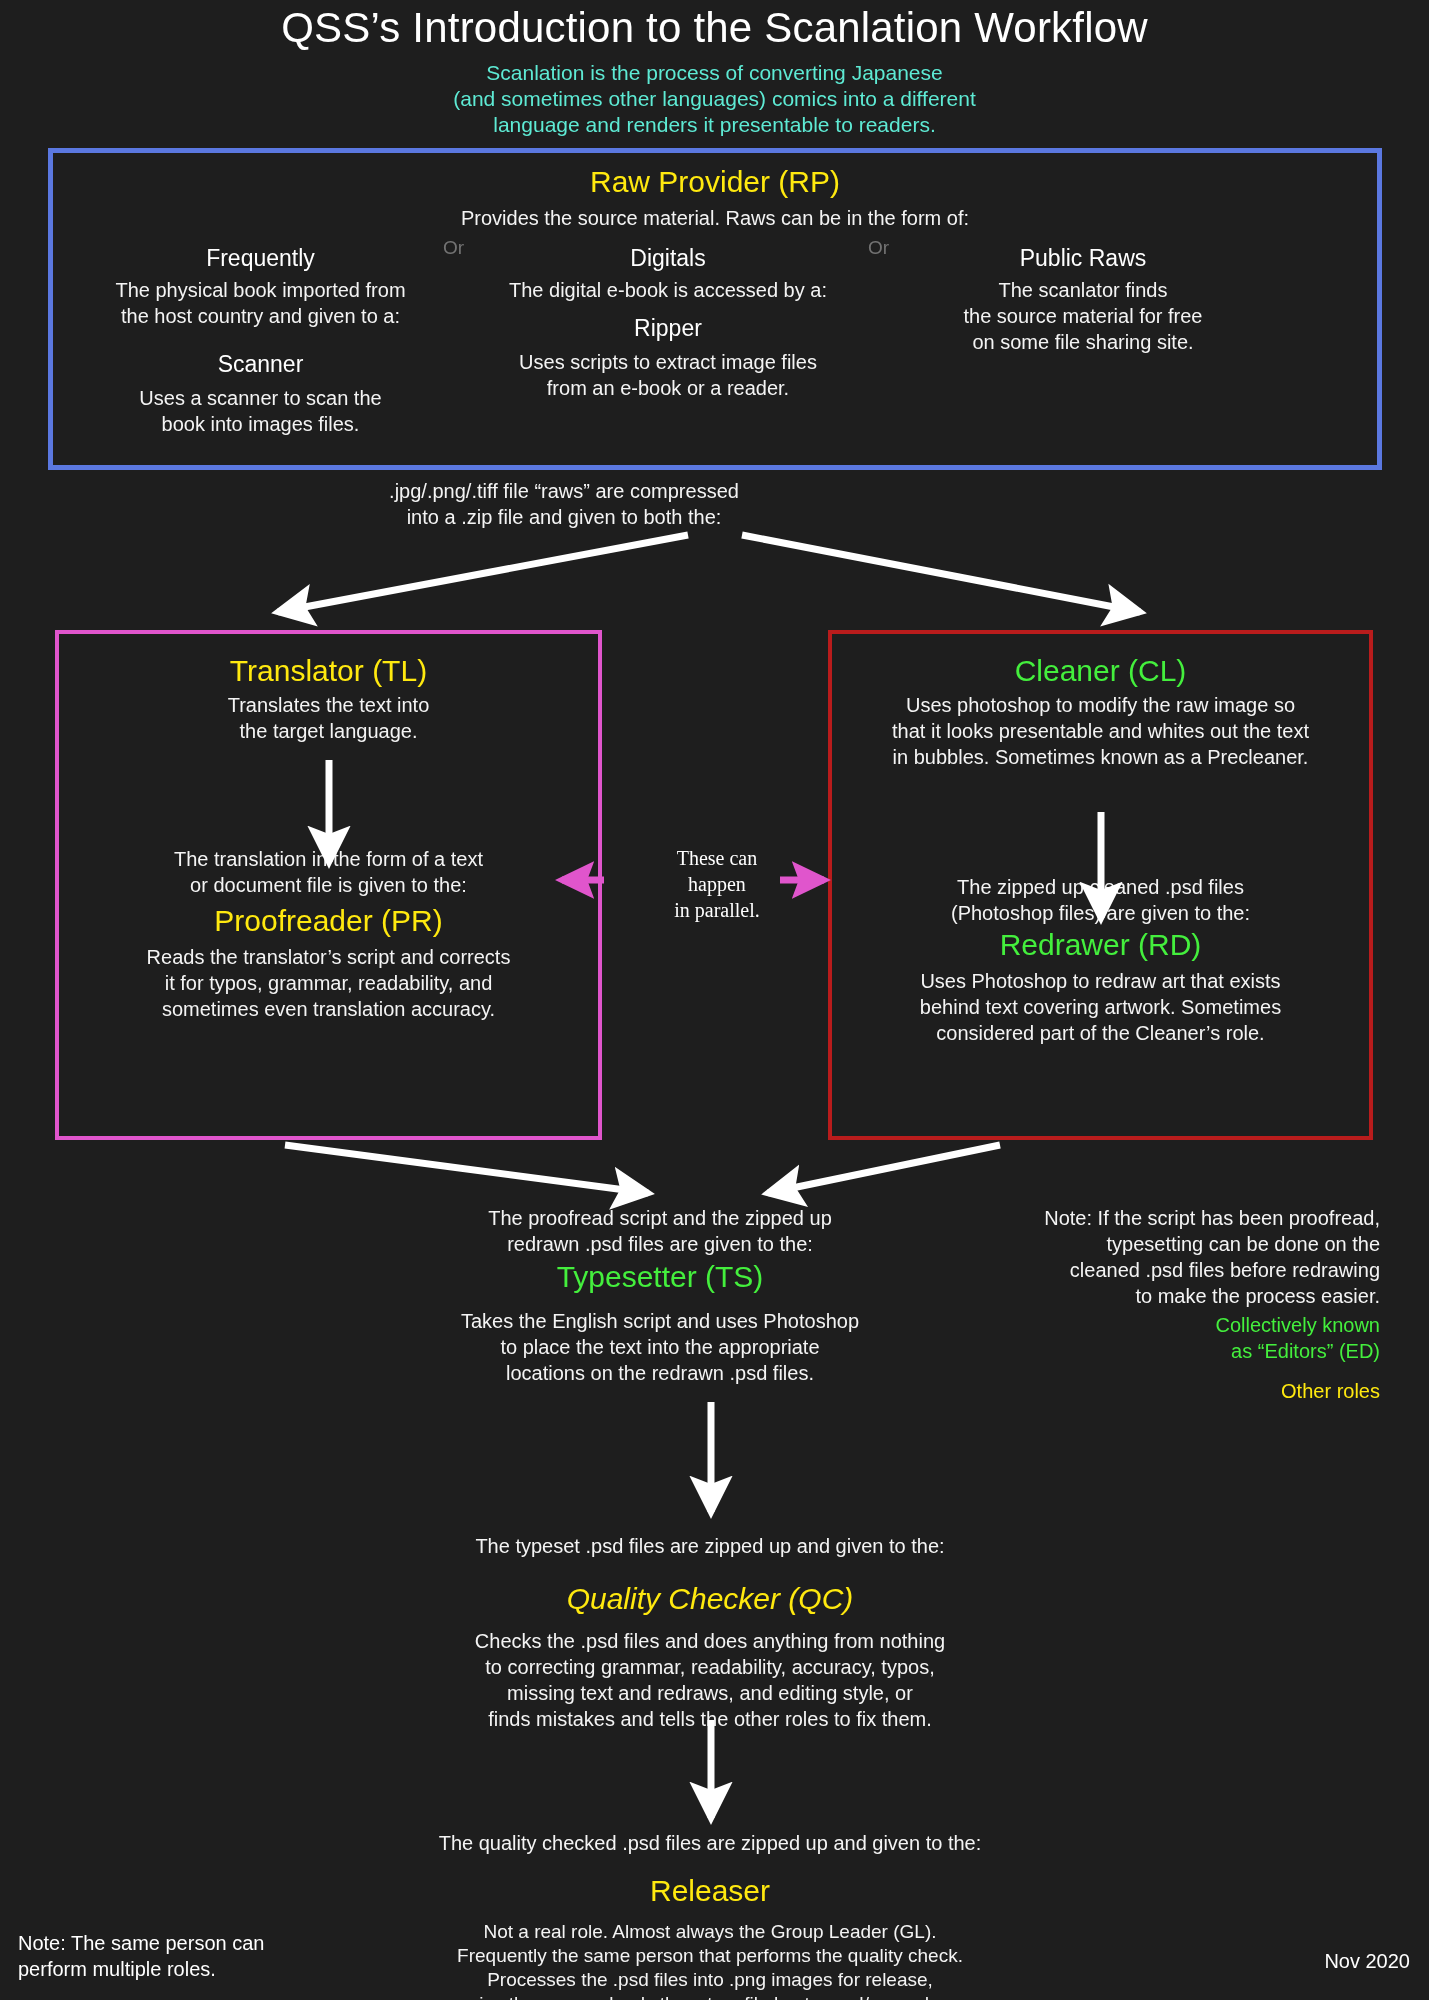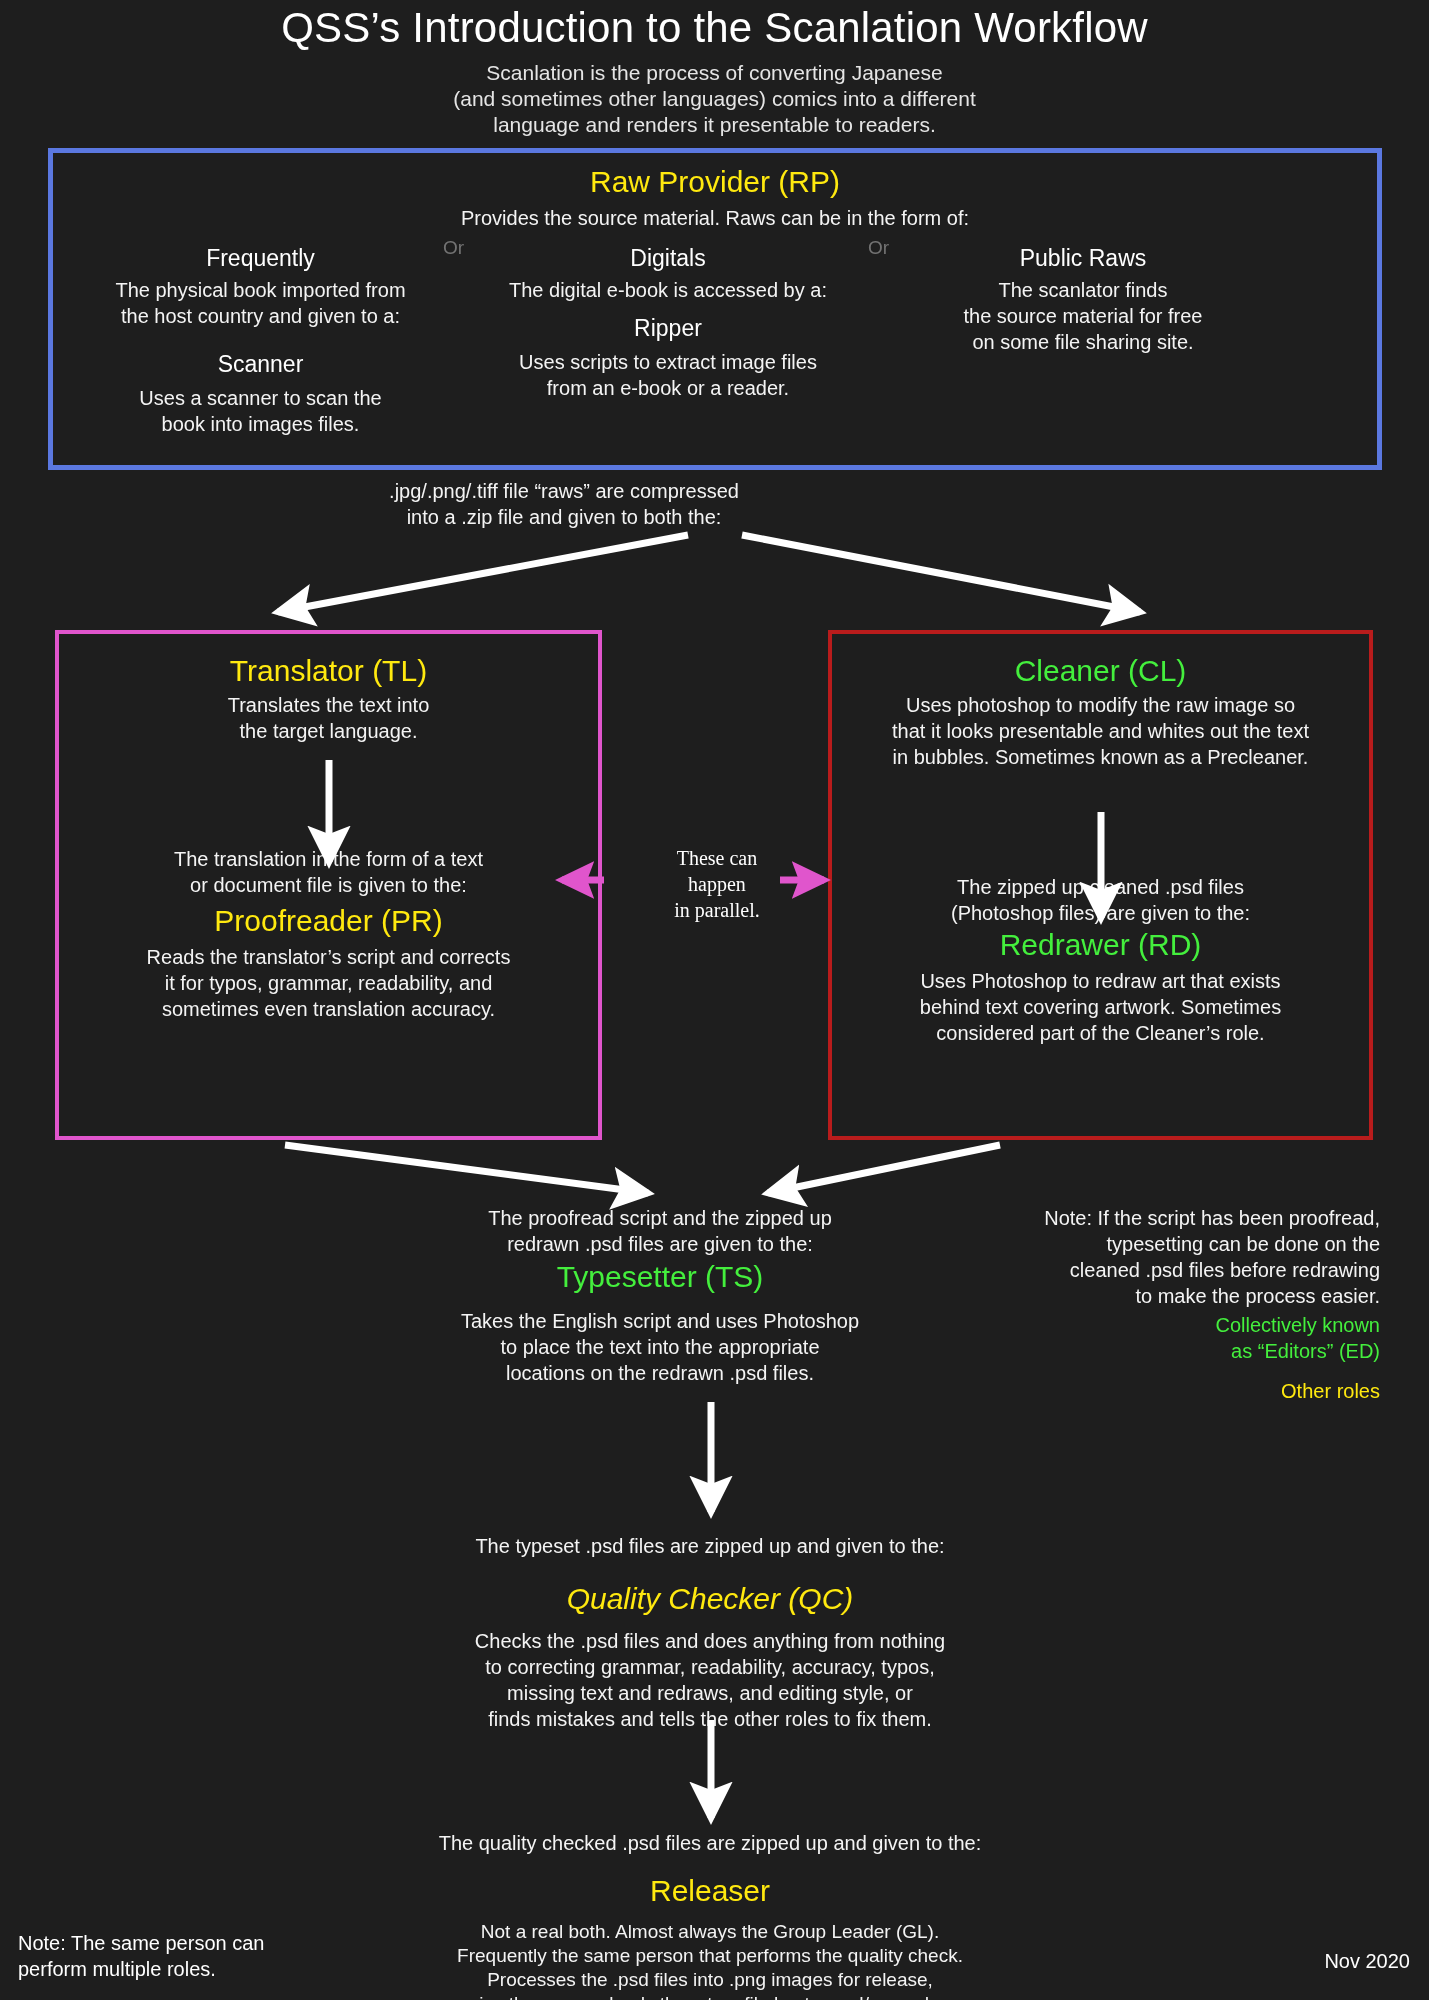--- a/index.html
+++ b/index.html
@@ -30,21 +30,21 @@
     font-weight: 400;
     letter-spacing: .2px;
     color: #ffffff;
   }
   #subtitle {
     position: absolute;
     top: 60px; left: 0; width: 1429px;
     text-align: center;
     font-size: 21px;
     line-height: 26px;
-    color: #e5e5e5;
+    color: #5eead4;
   }
 
   
   .box { position: absolute; background: #1e1e1e; }
   #rp-box {
     left: 48px; top: 148px;
     width: 1334px; height: 322px;
     border: 5px solid #5b78e0;
   }
   #tl-box {
@@ -187,21 +187,21 @@
   <div id="ed-note" class="float pre">Collectively known<br>as “Editors” (ED)</div>
   <div id="other-roles" class="float">Other roles</div>
 
   <div id="qc-give" class="float ctr body-text">The typeset .psd files are zipped up and given to the:</div>
   <div id="qc-head" class="float ctr role-yellow">Quality Checker (QC)</div>
   <div id="qc-desc" class="float ctr body-text pre">Checks the .psd files and does anything from nothing<br>to correcting grammar, readability, accuracy, typos,<br>missing text and redraws, and editing style, or<br>finds mistakes and tells the other roles to fix them.</div>
 
   <div id="rel-give" class="float ctr body-text">The quality checked .psd files are zipped up and given to the:</div>
   <div id="rel-head" class="float ctr role-yellow">Releaser</div>
   <div id="rel-desc" class="float ctr body-text">
-    <div>Not a real both. Almost always the Group Leader (GL).</div>
+    <div>Not a real role. Almost always the Group Leader (GL).</div>
     <div>Frequently the same person that performs the quality check.</div>
     <div>Processes the .psd files into .png images for release,</div>
     <div>zips them up, uploads them to a file hoster and/or reader,</div>
 
   </div>
 
   <div id="bottom-note" class="float pre">Note: The same person can<br>perform multiple roles.</div>
   <div id="date-note" class="float">Nov 2020</div>
 
   <svg id="arrows" viewBox="0 0 1429 2000">

